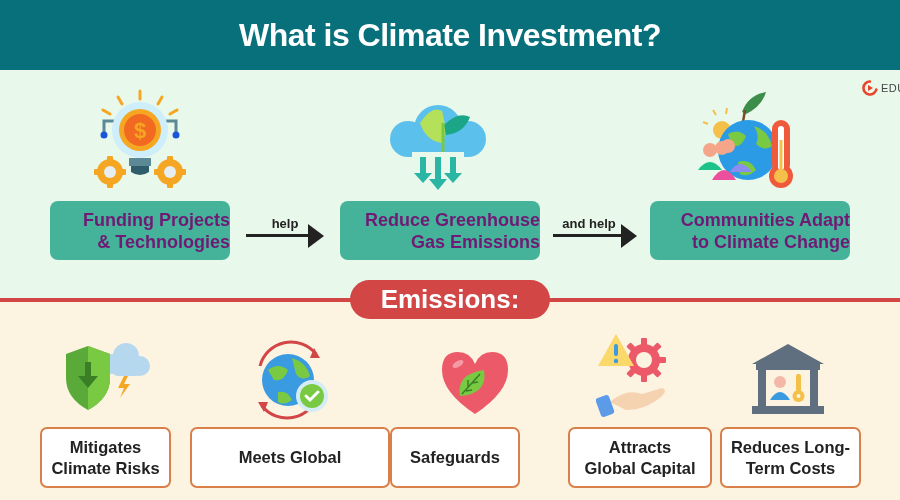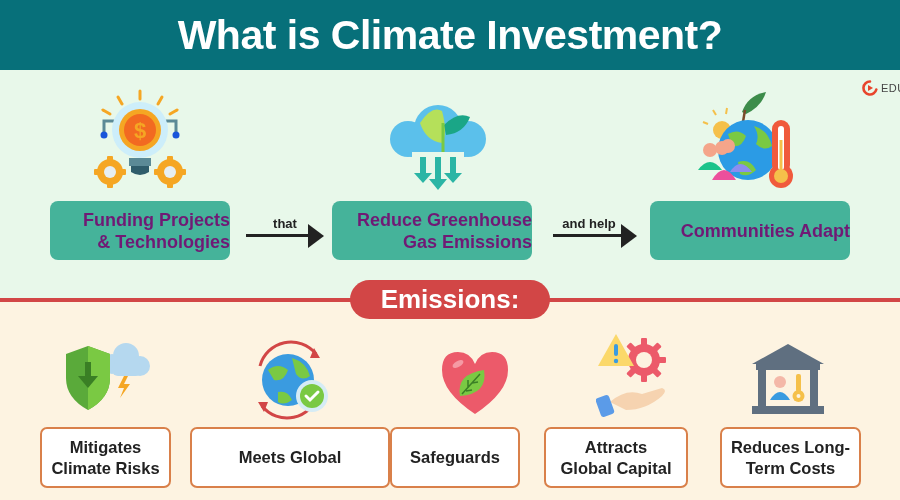--- a/index.html
+++ b/index.html
@@ -1,19 +1,19 @@
 <!DOCTYPE html>
 <html><head>
 <meta charset="utf-8">
 <style>
   * { box-sizing: border-box; margin: 0; padding: 0; }
   html, body { width: 900px; height: 500px; overflow: hidden; }
   body { font-family: "Liberation Sans", "DejaVu Sans", sans-serif; position: relative; background: #fdf3e1; }
   .header { position: absolute; left: 0; top: 0; width: 900px; height: 70px; background: #07707a; display: flex; align-items: center; justify-content: center; }
-  .header h1 { color: #fff; font-size: 41px; font-weight: bold; letter-spacing: -0.5px; font-family: "Liberation Sans", sans-serif; }
+  .header h1 { color: #fff; font-size: 32px; font-weight: bold; letter-spacing: -0.5px; font-family: "Liberation Sans", sans-serif; }
   .top-section { position: absolute; left: 0; top: 70px; width: 900px; height: 230px; background: #e8f8ea; }
   .bottom-section { position: absolute; left: 0; top: 300px; width: 900px; height: 200px; background: #fdf3e1; }
   .divider { position: absolute; left: 0; top: 298px; width: 900px; height: 4px; background: #d24646; }
   .pill { position: absolute; left: 350px; top: 280px; width: 200px; height: 39px; background: #d24646; border-radius: 20px; display: flex; align-items: center; justify-content: center; color: #fff; font-weight: bold; font-size: 26px; }
   .logo { position: absolute; left: 822px; top: 80px; display: flex; align-items: center; gap: 3px; margin-left: 40px; }
   .logo-text { font-size: 11px; color: #444; letter-spacing: 0.5px; }
   .gbox { position: absolute; top: 201px; height: 59px; background: #45b39a; border-radius: 8px; color: #701a75; font-weight: bold; font-size: 18px; line-height: 22px; display: flex; flex-direction: column; align-items: flex-end; justify-content: center; text-align: center; }
   .arrow { position: absolute; top: 224px; height: 24px; }
   .arrow .lbl { position: absolute; top: -8px; left: 0; width: 100%; text-align: center; font-size: 13px; font-weight: bold; color: #222; }
   .arrow .line { position: absolute; top: 10px; left: 0; height: 3px; background: #222; }
@@ -113,30 +113,31 @@
   <circle cx="83" cy="86" r="12" fill="#f05a3c"></circle>
   <rect x="80" y="36" width="6" height="44" rx="3" fill="#fff"></rect>
   <circle cx="83" cy="86" r="7" fill="#f5c04a"></circle>
   <rect x="81.5" y="50" width="3" height="34" fill="#f5c04a"></rect>
 </svg>
 
 <div class="gbox" style="left:50px;width:180px">
   <span>Funding Projects</span>
   <span>&amp; Technologies</span>
 </div>
-<div class="gbox" style="left:332px;width:200px">
+<div class="gbox" style="left:340px;width:200px">
   <span>Reduce Greenhouse</span>
   <span>Gas Emissions</span>
 </div>
 <div class="gbox" style="left:650px;width:200px">
   <span>Communities Adapt</span>
+  <span>to Climate Change</span>
 </div>
 
 <div class="arrow" style="left:246px;width:78px">
-  <span class="lbl">that</span>
+  <span class="lbl">help</span>
   <div class="line" style="width:64px"></div>
   <div class="head" style="left:62px"></div>
 </div>
 <div class="arrow" style="left:553px;width:84px">
   <span class="lbl" style="left:-6px">and help</span>
   <div class="line" style="width:70px"></div>
   <div class="head" style="left:68px"></div>
 </div>
 
 <div class="divider"></div>
@@ -206,20 +207,20 @@
 <div class="obox" style="left:40px;width:131px">
   <span>Mitigates</span>
   <span>Climate Risks</span>
 </div>
 <div class="obox" style="left:190px;width:200px">
   <span>Meets Global</span>
 </div>
 <div class="obox" style="left:390px;width:130px">
   <span>Safeguards</span>
 </div>
-<div class="obox" style="left:544px;width:144px">
+<div class="obox" style="left:568px;width:144px">
   <span>Attracts</span>
   <span>Global Capital</span>
 </div>
 <div class="obox" style="left:720px;width:141px">
   <span>Reduces Long-</span>
   <span>Term Costs</span>
 </div>
 
 </body></html>

